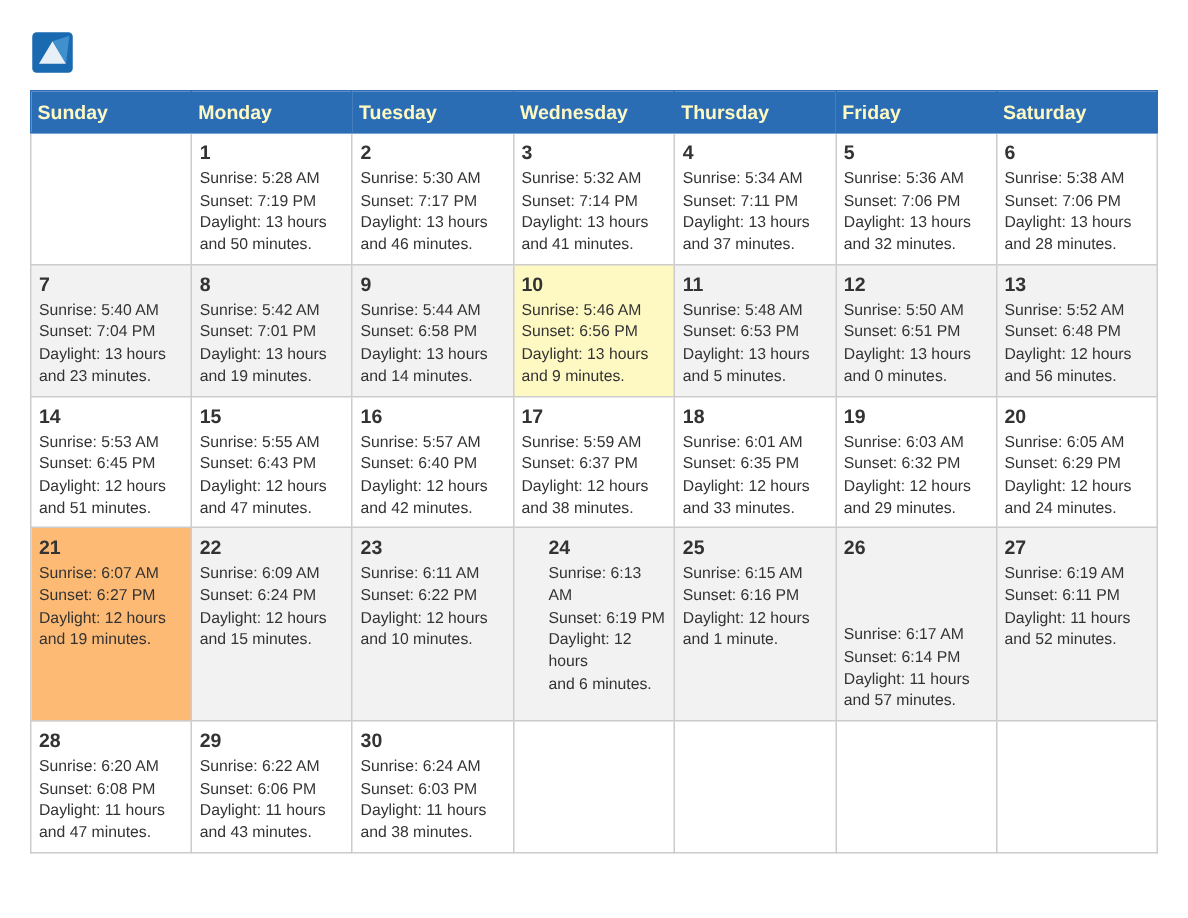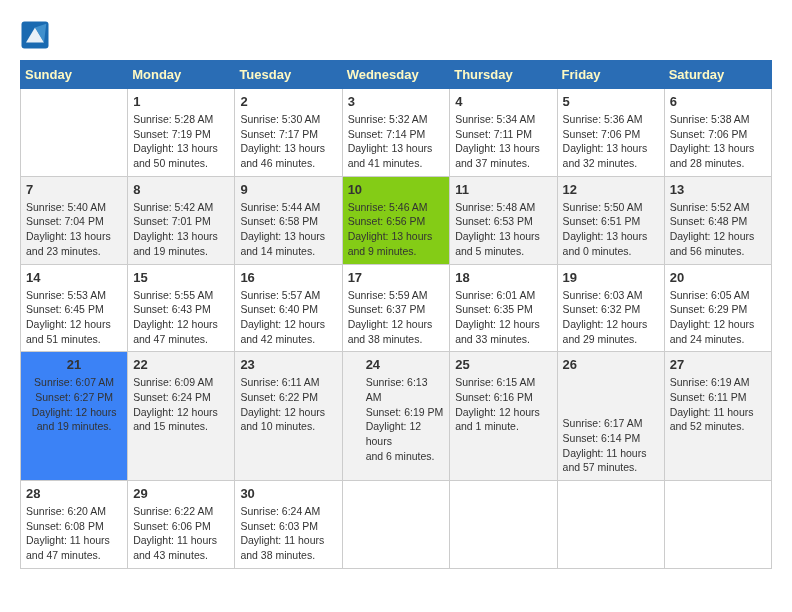--- a/index.html
+++ b/index.html
@@ -179,21 +179,21 @@
 Daylight: 13 hours
 and 19 minutes.</div>
         </td>
         <td style="background-color: rgb(242, 242, 242);">
           <div class="day-number">9</div>
           <div class="day-info" style="white-space: pre-line;">Sunrise: 5:44 AM
 Sunset: 6:58 PM
 Daylight: 13 hours
 and 14 minutes.</div>
         </td>
-        <td style="background-color: #84cc16;">
+        <td style="background-color: #fef9c3;">
           <div class="day-number">10</div>
           <div class="day-info" style="white-space: pre-line;">Sunrise: 5:46 AM
 Sunset: 6:56 PM
 Daylight: 13 hours
 and 9 minutes.</div>
         </td>
         <td style="background-color: rgb(242, 242, 242);">
           <div class="day-number">11</div>
           <div class="day-info" style="white-space: pre-line;">Sunrise: 5:48 AM
 Sunset: 6:53 PM
@@ -260,21 +260,21 @@
         </td>
         <td style="background-color: rgb(255, 255, 255);">
           <div class="day-number">20</div>
           <div class="day-info" style="white-space: pre-line;">Sunrise: 6:05 AM
 Sunset: 6:29 PM
 Daylight: 12 hours
 and 24 minutes.</div>
         </td>
       </tr>
       <tr>
-        <td style="background-color: #3b82f6; text-align: center;">
+        <td style="background-color: #fdba74;">
           <div class="day-number">21</div>
           <div class="day-info" style="white-space: pre-line;">Sunrise: 6:07 AM
 Sunset: 6:27 PM
 Daylight: 12 hours
 and 19 minutes.</div>
         </td>
         <td style="background-color: rgb(242, 242, 242);">
           <div class="day-number">22</div>
           <div class="day-info" style="white-space: pre-line;">Sunrise: 6:09 AM
 Sunset: 6:24 PM

